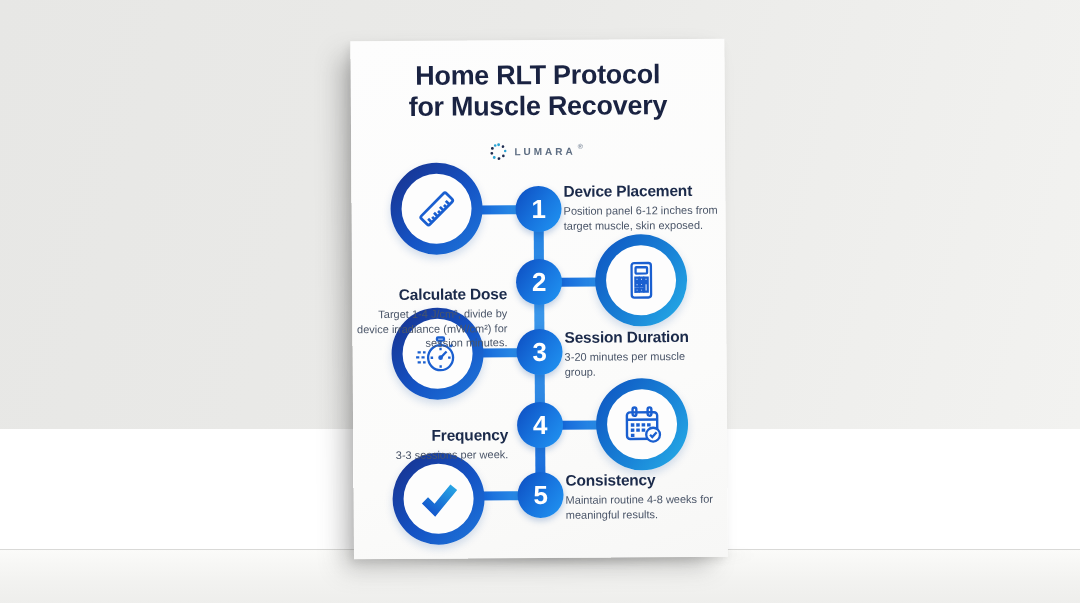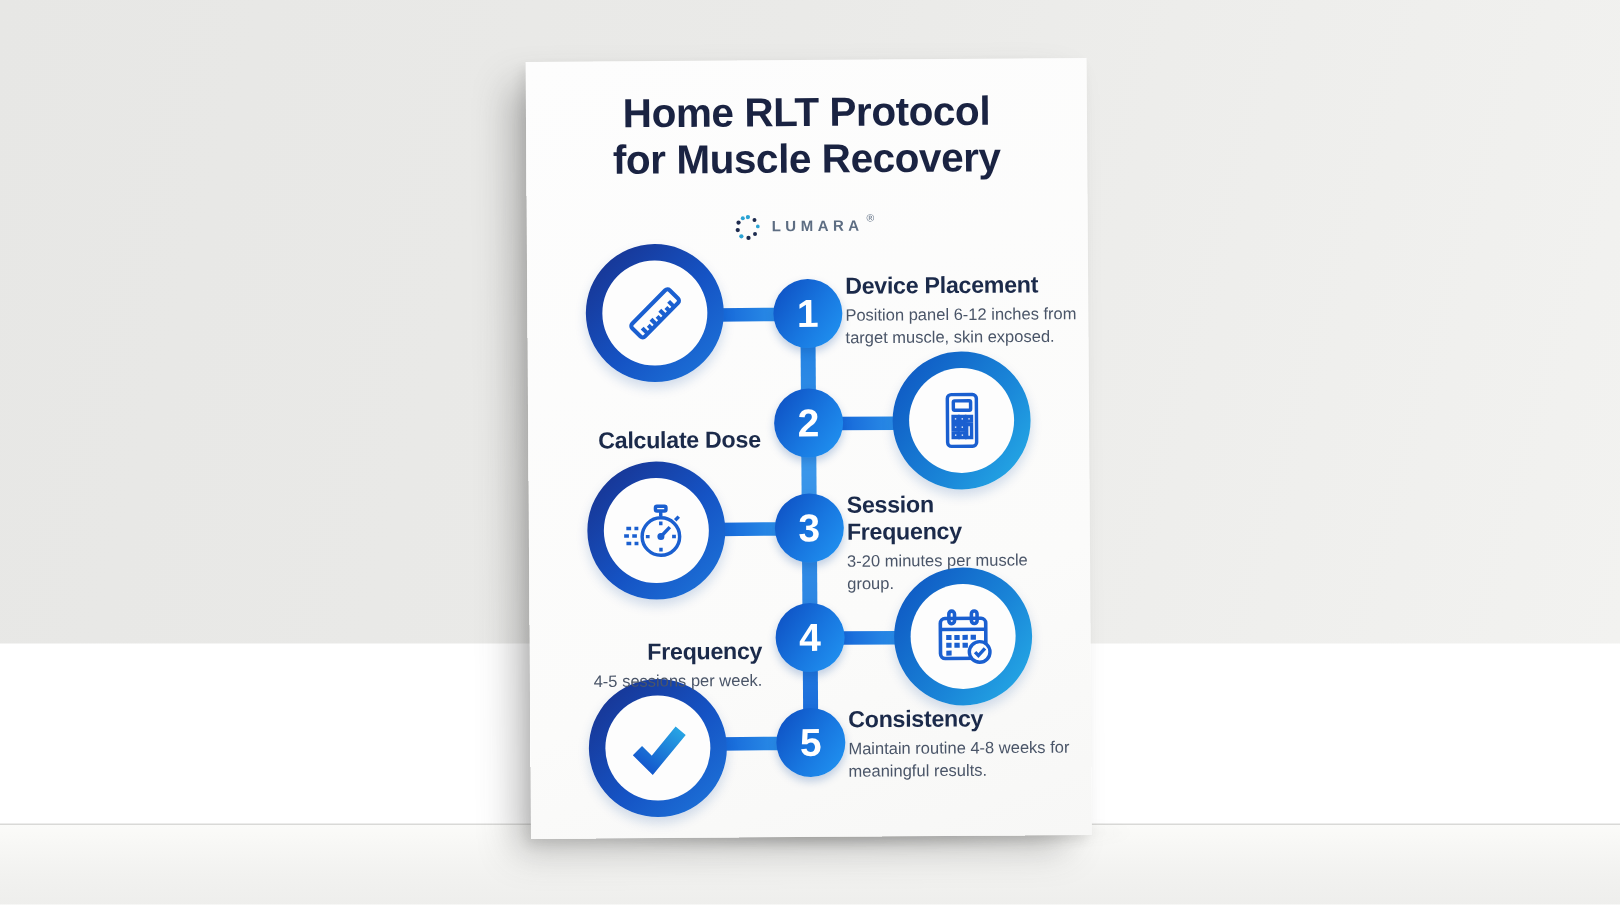--- a/index.html
+++ b/index.html
@@ -186,30 +186,31 @@
       </div>
     </div>
 
     <div class="step-text" style="left:212px;top:143px;width:158px;">
       <div class="step-title">Device Placement</div>
       <div class="step-desc">Position panel 6-12 inches from target muscle, skin exposed.</div>
     </div>
 
     <div class="step-text ta-r" style="left:2px;top:216px;width:153px;margin-top:29px;">
       <div class="step-title">Calculate Dose</div>
+      <div class="step-desc">Target 1-4 J/cm², divide by device irradiance (mW/cm²) for session minutes.</div>
     </div>
 
     <div class="step-text" style="left:212px;top:289px;width:135px;">
-      <div class="step-title">Session Frequency</div>
+      <div class="step-title">Session Duration</div>
       <div class="step-desc">3-20 minutes per muscle group.</div>
     </div>
 
     <div class="step-text ta-r" style="left:8px;top:386px;width:147px;">
       <div class="step-title">Frequency</div>
-      <div class="step-desc">4-5 sessions per week.</div>
+      <div class="step-desc">3-3 sessions per week.</div>
     </div>
 
     <div class="step-text" style="left:212px;top:432px;width:155px;">
       <div class="step-title">Consistency</div>
       <div class="step-desc">Maintain routine 4-8 weeks for meaningful results.</div>
     </div>
 
   </div>
 </div>
 

